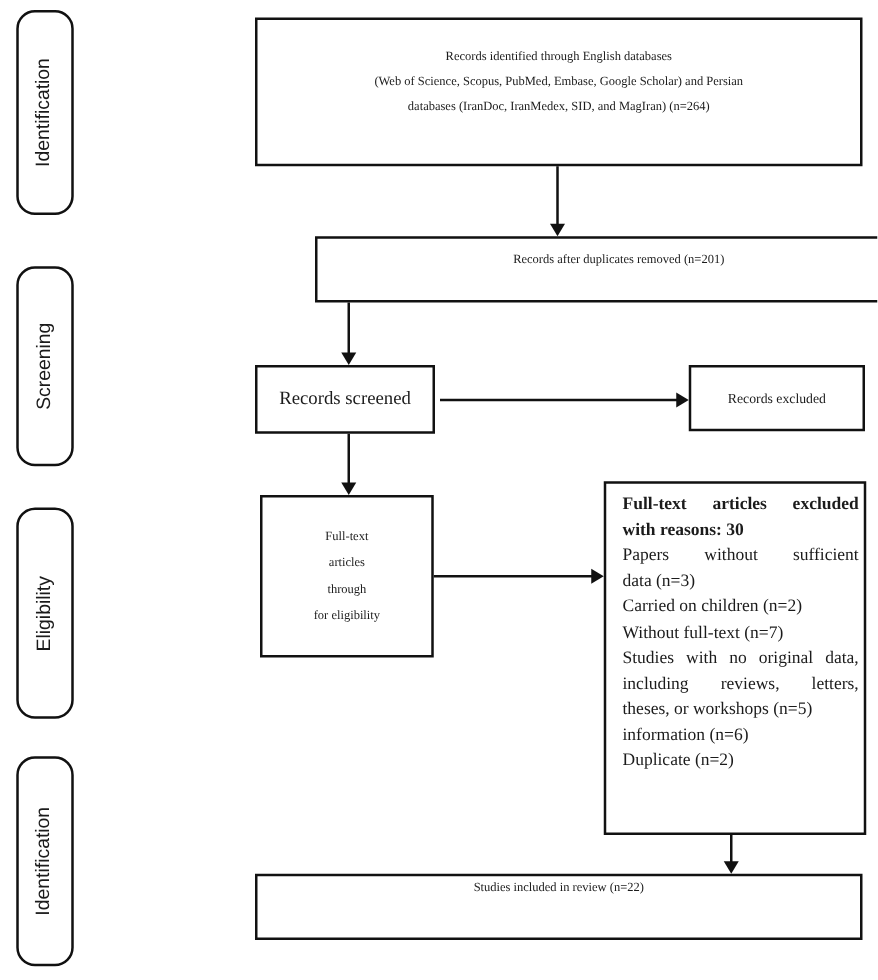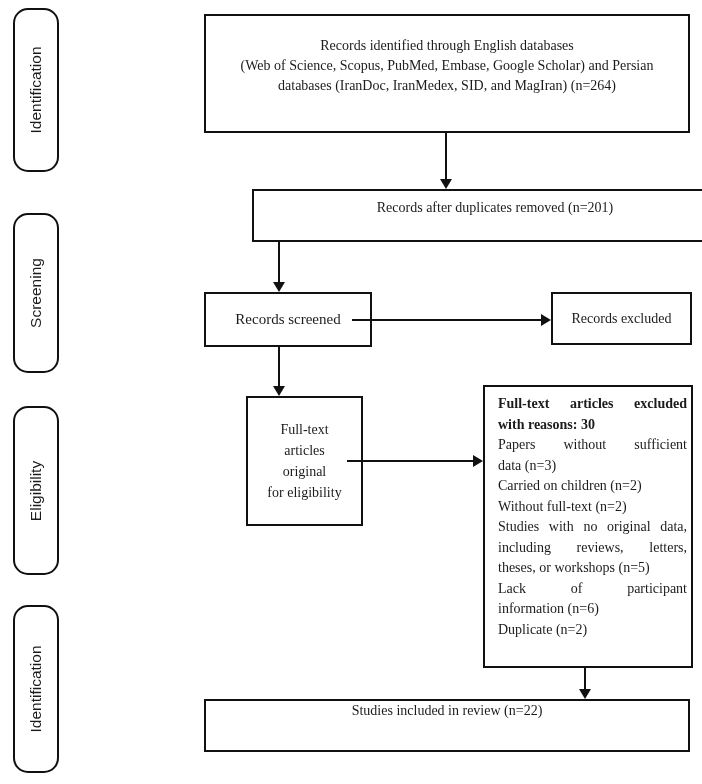--- a/index.html
+++ b/index.html
@@ -41,36 +41,36 @@
   .stage2 { top: 213px; height: 160px; }
   .stage3 { top: 406px; height: 169px; }
   .stage4 { top: 605px; height: 168px; }
 
   
   .box {
     position: absolute;
     border: 2px solid #111;
     background: #fff;
     box-sizing: border-box;
-    font-size: 14px;
+    font-size: 10px;
     line-height: 20px;
   }
   .bline { text-align: center; white-space: nowrap; }
 
   .box-identified { left: 204px; top: 14px;  width: 486px; height: 119px; padding-top: 20px; }
   .box-duplicates { left: 204px; top: 189px; width: 486px; height: 53px;  padding-top: 7px; margin-left: 48px; }
-  .box-screened   { left: 204px; top: 292px; width: 168px; height: 55px;
+  .box-screened   { left: 204px; top: 292px; width: 144px; height: 55px;
                     display: flex; flex-direction: column; justify-content: center;
                     font-size: 15px; line-height: 23px; }
   .box-excluded   { left: 551px; top: 292px; width: 141px; height: 53px;
                     display: flex; flex-direction: column; justify-content: center;
-                    font-size: 14px; line-height: 22px; }
-  .box-fulltext   { left: 208px; top: 396px; width: 117px; height: 130px;
+                    font-size: 11px; line-height: 22px; }
+  .box-fulltext   { left: 208px; top: 396px; width: 139px; height: 130px;
                     display: flex; flex-direction: column; justify-content: center;
-                    line-height: 21px; margin-left: 38px; }
+                    line-height: 21px; }
   .box-reasons    { left: 483px; top: 385px; width: 210px; height: 283px;
                     padding: 7px 4px 0 13px;
                     font-size: 14px; line-height: 20.5px; }
   .box-included   { left: 204px; top: 699px; width: 486px; height: 53px; }
 
   
   .rline       { text-align: left; white-space: nowrap; }
   .rline.just  { text-align: justify; text-align-last: justify; white-space: normal; font-family: Liberation Serif, serif; }
   .rline.bold  { font-weight: bold; }
 
@@ -134,35 +134,34 @@
     <div class="bline">Records screened</div>
   </div>
 
   <div class="box box-excluded">
     <div class="bline">Records excluded</div>
   </div>
 
   <div class="box box-fulltext">
     <div class="bline">Full-text</div>
     <div class="bline">articles</div>
-    <div class="bline">original</div>
+    <div class="bline">through</div>
     <div class="bline">for eligibility</div>
   </div>
 
   <div class="box box-reasons">
     <div class="rline bold just">Full-text articles excluded</div>
     <div class="rline bold">with reasons: 30</div>
     <div class="rline just">Papers without sufficient</div>
     <div class="rline">data (n=3)</div>
     <div class="rline">Carried on children (n=2)</div>
-    <div class="rline">Without full-text (n=2)</div>
+    <div class="rline">Without full-text (n=7)</div>
     <div class="rline just">Studies with no original data,</div>
     <div class="rline just">including reviews, letters,</div>
     <div class="rline">theses, or workshops (n=5)</div>
-    <div class="rline just">Lack of participant</div>
     <div class="rline">information (n=6)</div>
     <div class="rline">Duplicate (n=2)</div>
   </div>
 
   <div class="box box-included">
     <div class="bline">Studies included in review (n=22)</div>
   </div>
 
   <div class="v-arrow arrow1"></div>
   <div class="v-arrow arrow2"></div>

